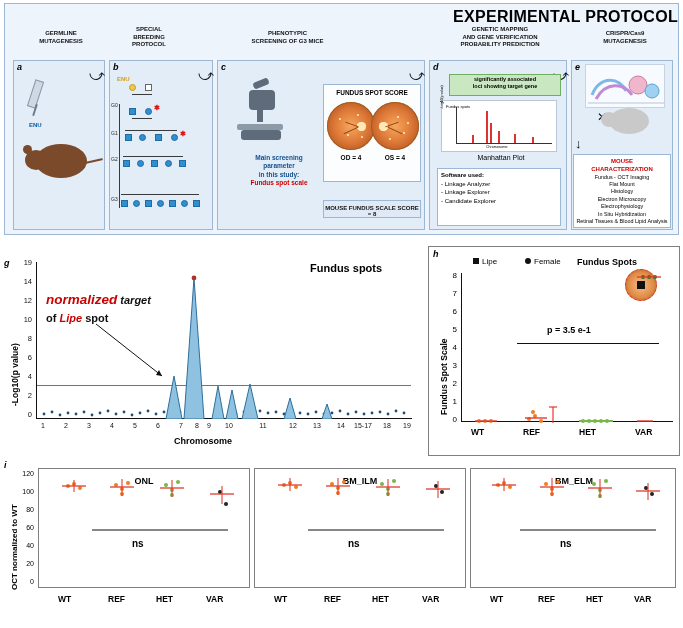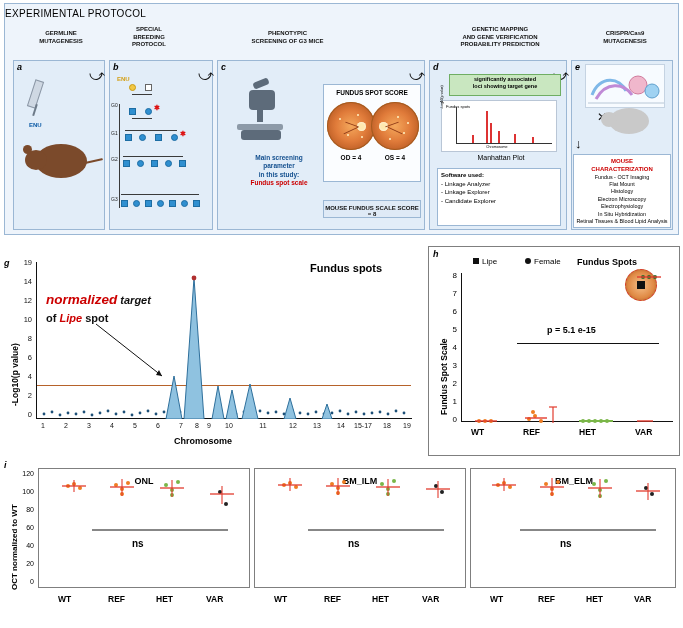--- a/index.html
+++ b/index.html
@@ -1,21 +1,21 @@
 <!DOCTYPE html>
 <html><head>
 <meta charset="utf-8">
 <style>
   html,body{margin:0;padding:0;}
   body{width:683px;height:628px;background:#ffffff;font-family:"Liberation Sans",sans-serif;color:#000;overflow:hidden;}
   .page{position:relative;width:683px;height:628px;}
 
   
   .protocol{position:absolute;left:4px;top:3px;width:675px;height:232px;border:1px solid #9bb7d4;background:#eef4fb;box-sizing:border-box;}
-  .protocol-title{position:absolute;left:0;top:4px;width:100%;text-align:left;font-size:10px;font-weight:normal;letter-spacing:.3px;}
+  .protocol-title{position:absolute;left:0;top:4px;width:100%;text-align:right;font-size:16px;font-weight:bold;letter-spacing:.3px;}
   .proto-head{position:absolute;font-size:6px;font-weight:bold;text-align:center;line-height:1.25;color:#111;}
   .sub-box{position:absolute;border:1px solid #9bb7d4;background:#e2edf8;box-sizing:border-box;}
   .plabel{position:absolute;font-size:9px;font-weight:bold;font-style:italic;}
 
   .arrow{position:absolute;font-size:15px;color:#111;}
 
   
   .mouse-body{position:absolute;background:#7b4a2b;border-radius:50%;}
   .syringe{position:absolute;background:#cfd8e3;border:1px solid #8a96a5;}
   .enu-label{position:absolute;font-size:6px;font-weight:bold;color:#0b5aa5;}
@@ -395,21 +395,21 @@
     <div class="tick-s" style="position:absolute;left:14px;top:150px;font-size:8px;text-align:right;width:14px;">1</div>
     <div class="tick-s" style="position:absolute;left:14px;top:168px;font-size:8px;text-align:right;width:14px;">0</div>
 
     <div class="axis-line" style="left:32px;top:26px;width:1px;height:148px;"></div>
     <div class="axis-line" style="left:32px;top:174px;width:212px;height:1px;"></div>
 
     <div style="position:absolute;left:196px;top:22px;width:30px;height:30px;border-radius:50%;border:1.5px dashed #d63b2a;background:radial-gradient(circle,#f6c089 0%,#e08a45 60%,#9c4b18 100%);">
       <div style="position:absolute;left:11px;top:11px;width:8px;height:8px;background:#111;"></div>
     </div>
 
-    <div class="pval" style="left:118px;top:78px;">p = 5.1 e-15</div>
+    <div class="pval" style="left:118px;top:78px;">p = 3.5 e-1</div>
     <div class="sigline" style="position:absolute;left:88px;top:96px;width:142px;"></div>
 
     <svg style="position:absolute;left:32px;top:20px;" width="212" height="156">
 
       <g fill="#ef7d22">
         <circle cx="18" cy="154" r="2"></circle>
           <circle cx="24" cy="154" r="2"></circle>
           <circle cx="30" cy="154" r="2"></circle>
       </g>
       <line x1="14" y1="154" x2="36" y2="154" stroke="#e23b2e" stroke-width="1.4"></line>

